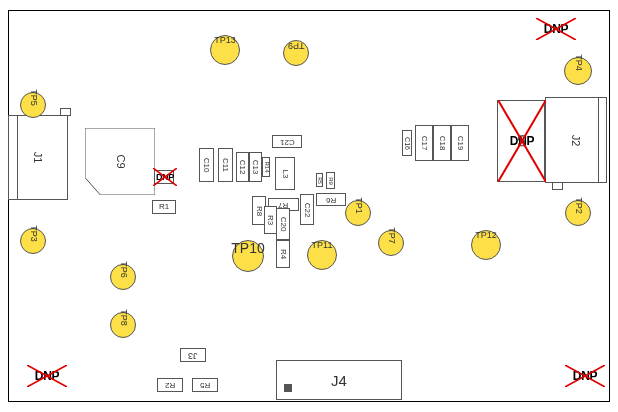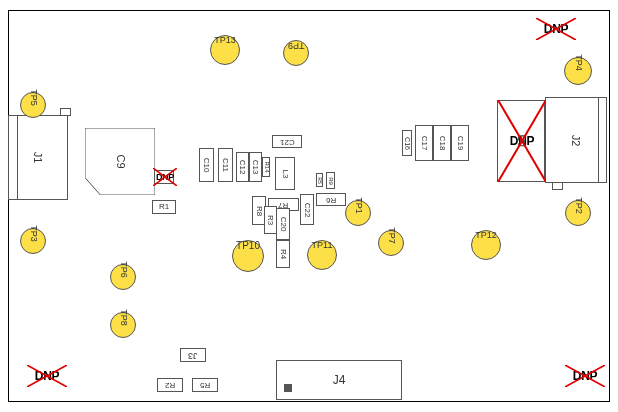--- a/index.html
+++ b/index.html
@@ -188,21 +188,21 @@
     <div class="inner-line" style="left: 17px; top: 115px; width: 1px; height: 85px; background: rgb(85, 85, 85);"></div>
     <div class="comp" style="left: 545px; top: 97px; width: 62px; height: 86px; border-color: rgb(85, 85, 85);">
       <span class="comp-label rot270" style="font-size: 11px; color: rgb(51, 51, 51); position: relative; z-index: 2;">J2</span>
     </div>
     <div class="notch" style="left: 552px; top: 182px; width: 11px; height: 8px; border-color: rgb(85, 85, 85);"></div>
     <div class="inner-line" style="left: 598px; top: 97px; width: 1px; height: 86px; background: rgb(85, 85, 85);"></div>
     <div class="comp" style="left: 180px; top: 348px; width: 26px; height: 14px; border-color: rgb(85, 85, 85);">
       <span class="comp-label rot180" style="font-size: 9px; color: rgb(51, 51, 51); position: relative; z-index: 2;">J3</span>
     </div>
     <div class="comp" style="left: 276px; top: 360px; width: 126px; height: 40px; border-color: rgb(85, 85, 85);">
-      <span class="comp-label " style="font-size: 12px; color: rgb(51, 51, 51); position: relative; z-index: 2;">J4</span>
+      <span class="comp-label " style="font-size: 15px; color: rgb(51, 51, 51); position: relative; z-index: 2;">J4</span>
       <div class="pin1" style="left: 7px; bottom: 7px; width: 8px; height: 8px; background: rgb(85, 85, 85);"></div>
     </div>
     <div class="testpoint" style="left: 20px; top: 92px; width: 26px; height: 26px; border-color: rgb(85, 85, 85);">
       <span class="comp-label rot270" style="font-size: 9px; color: rgb(51, 51, 51);">TP5</span>
     </div>
     <div class="testpoint" style="left: 20px; top: 228px; width: 26px; height: 26px; border-color: rgb(85, 85, 85);">
       <span class="comp-label rot270" style="font-size: 9px; color: rgb(51, 51, 51);">TP3</span>
     </div>
     <div class="testpoint" style="left: 110px; top: 264px; width: 26px; height: 26px; border-color: rgb(85, 85, 85);">
       <span class="comp-label rot270" style="font-size: 9px; color: rgb(51, 51, 51);">TP6</span>
@@ -210,21 +210,21 @@
     <div class="testpoint" style="left: 110px; top: 312px; width: 26px; height: 26px; border-color: rgb(85, 85, 85);">
       <span class="comp-label rot270" style="font-size: 9px; color: rgb(51, 51, 51);">TP8</span>
     </div>
     <div class="testpoint" style="left: 210px; top: 35px; width: 30px; height: 30px; border-color: rgb(85, 85, 85);">
       <span class="comp-label " style="font-size: 9px; color: rgb(51, 51, 51);">TP13</span>
     </div>
     <div class="testpoint" style="left: 283px; top: 40px; width: 26px; height: 26px; border-color: rgb(85, 85, 85);">
       <span class="comp-label rot180" style="font-size: 9px; color: rgb(51, 51, 51);">TP9</span>
     </div>
     <div class="testpoint" style="left: 232px; top: 240px; width: 32px; height: 32px; border-color: rgb(85, 85, 85);">
-      <span class="comp-label " style="font-size: 10px; color: rgb(51, 51, 51);">TP10</span>
+      <span class="comp-label " style="font-size: 14px; color: rgb(51, 51, 51);">TP10</span>
     </div>
     <div class="testpoint" style="left: 307px; top: 240px; width: 30px; height: 30px; border-color: rgb(85, 85, 85);">
       <span class="comp-label " style="font-size: 9px; color: rgb(51, 51, 51);">TP11</span>
     </div>
     <div class="testpoint" style="left: 345px; top: 200px; width: 26px; height: 26px; border-color: rgb(85, 85, 85);">
       <span class="comp-label rot270" style="font-size: 9px; color: rgb(51, 51, 51);">TP1</span>
     </div>
     <div class="testpoint" style="left: 378px; top: 230px; width: 26px; height: 26px; border-color: rgb(85, 85, 85);">
       <span class="comp-label rot270" style="font-size: 9px; color: rgb(51, 51, 51);">TP7</span>
     </div>

